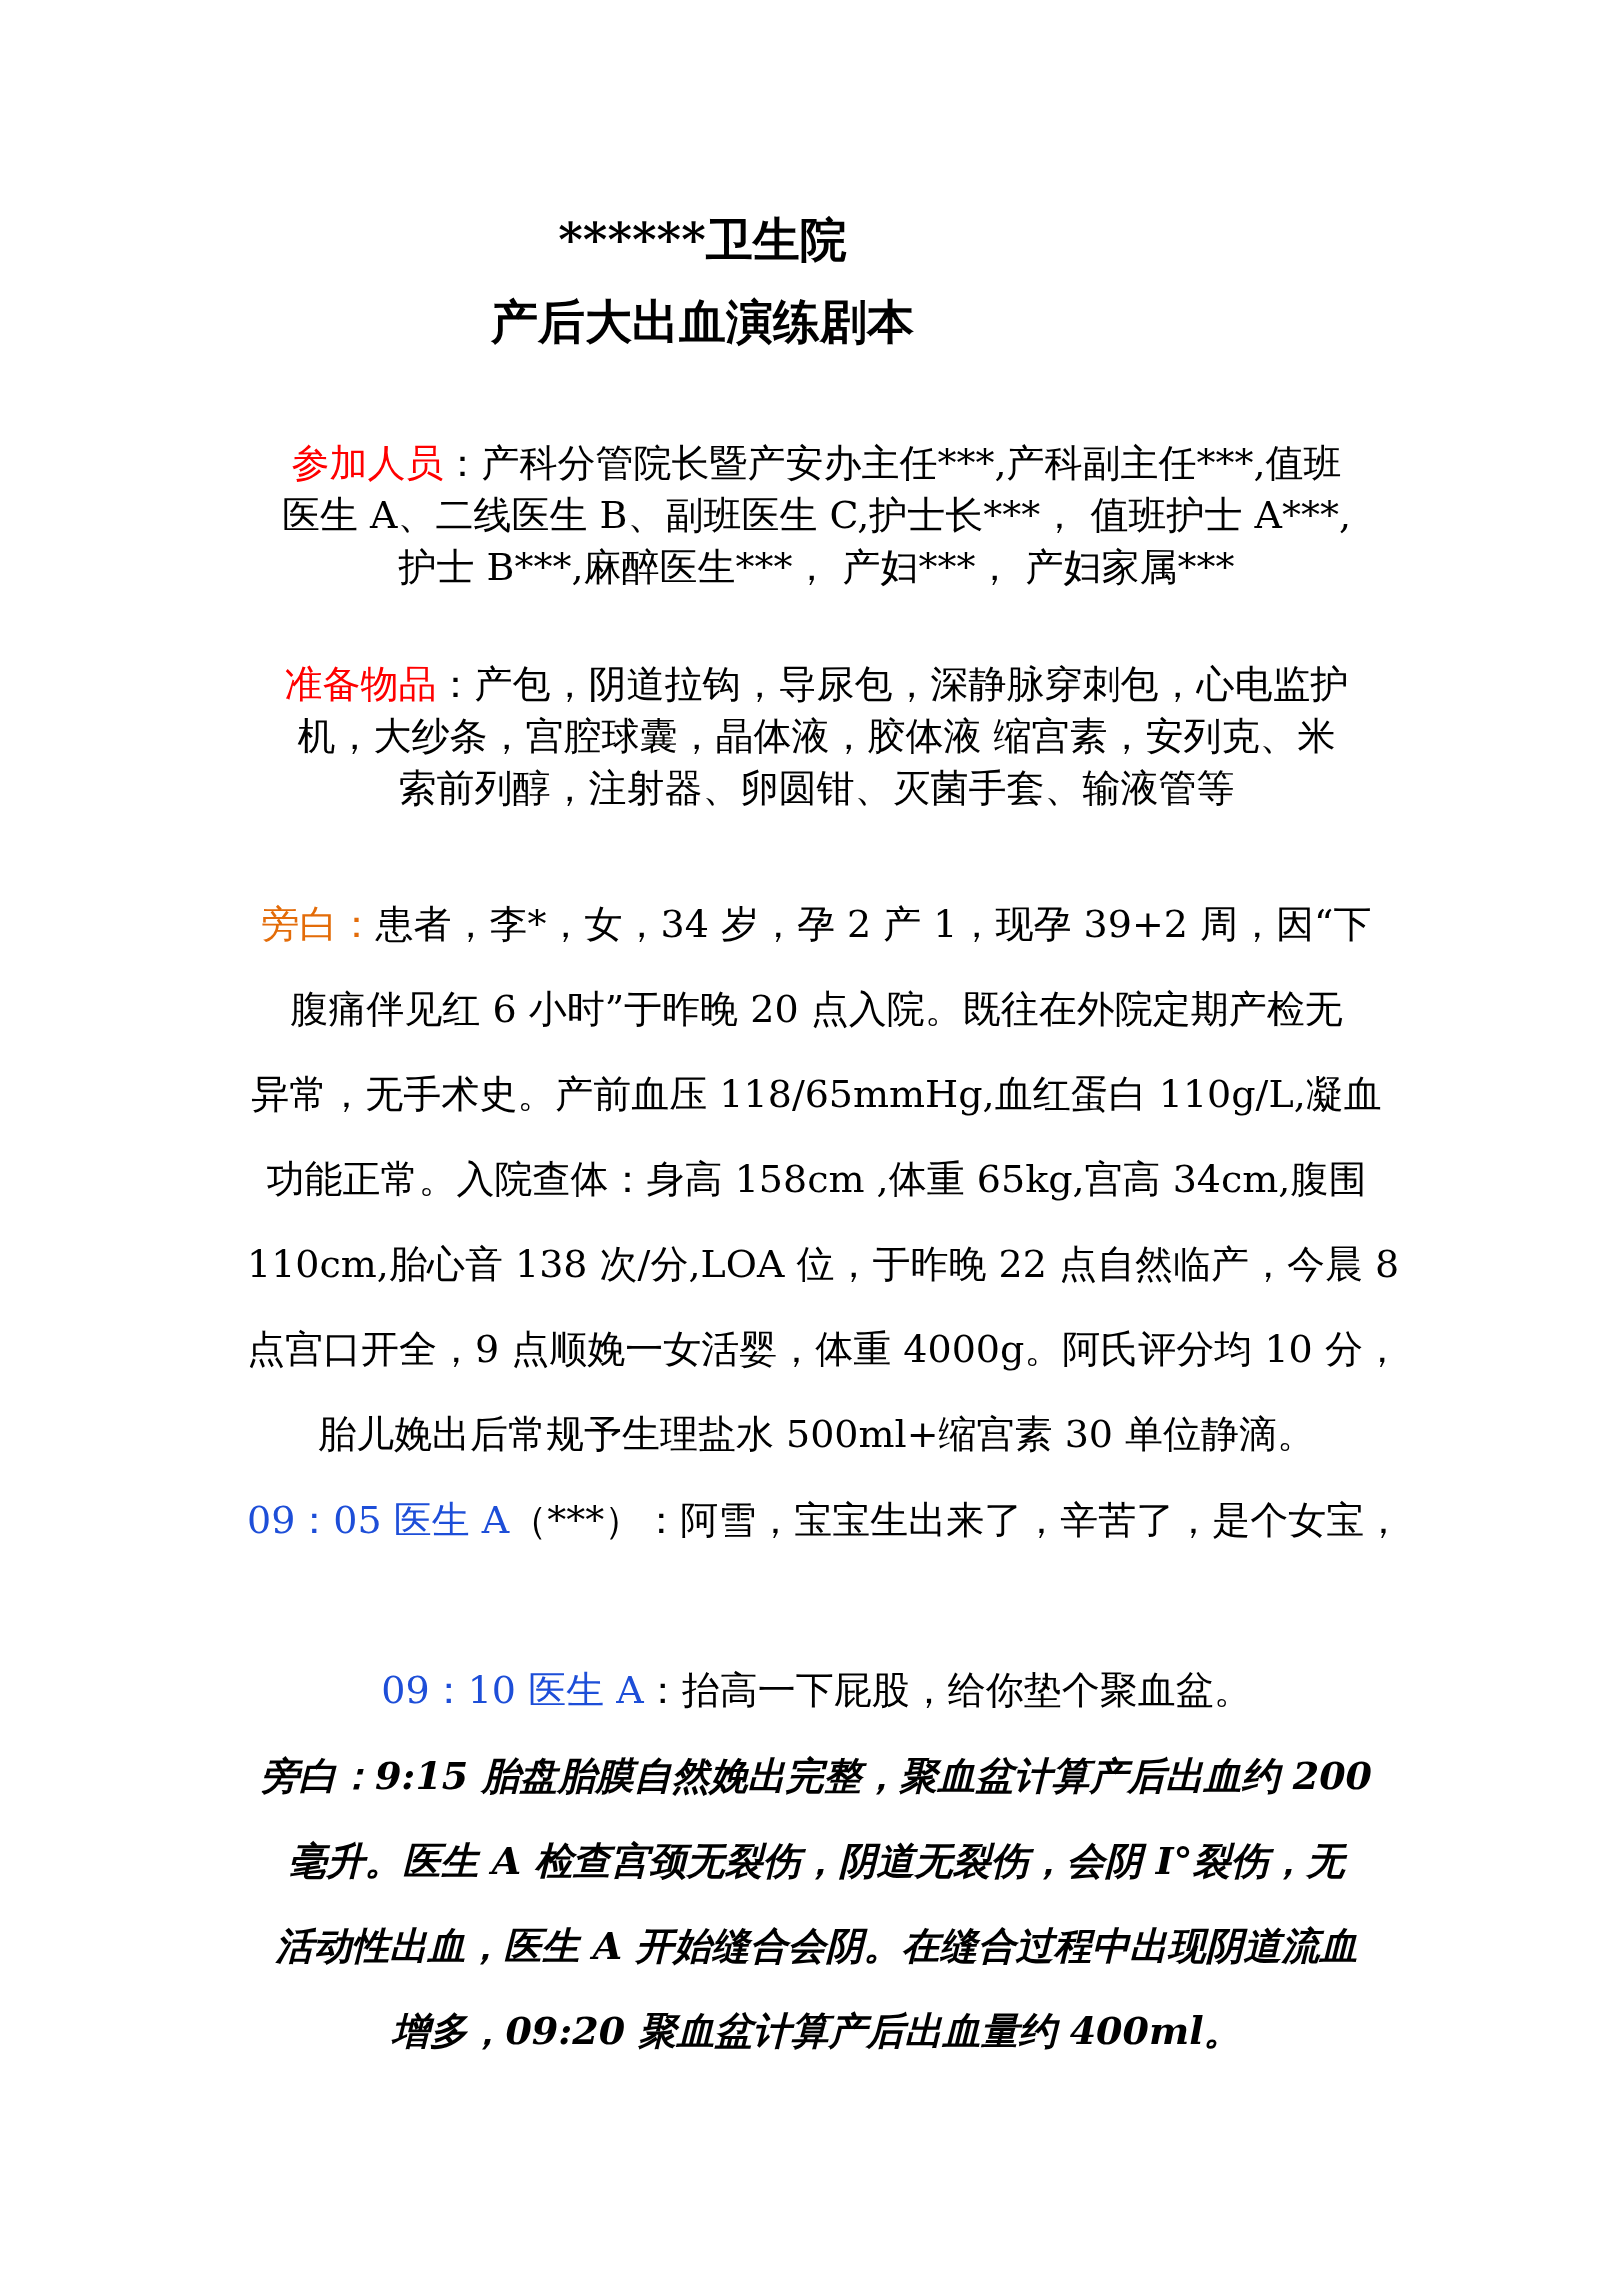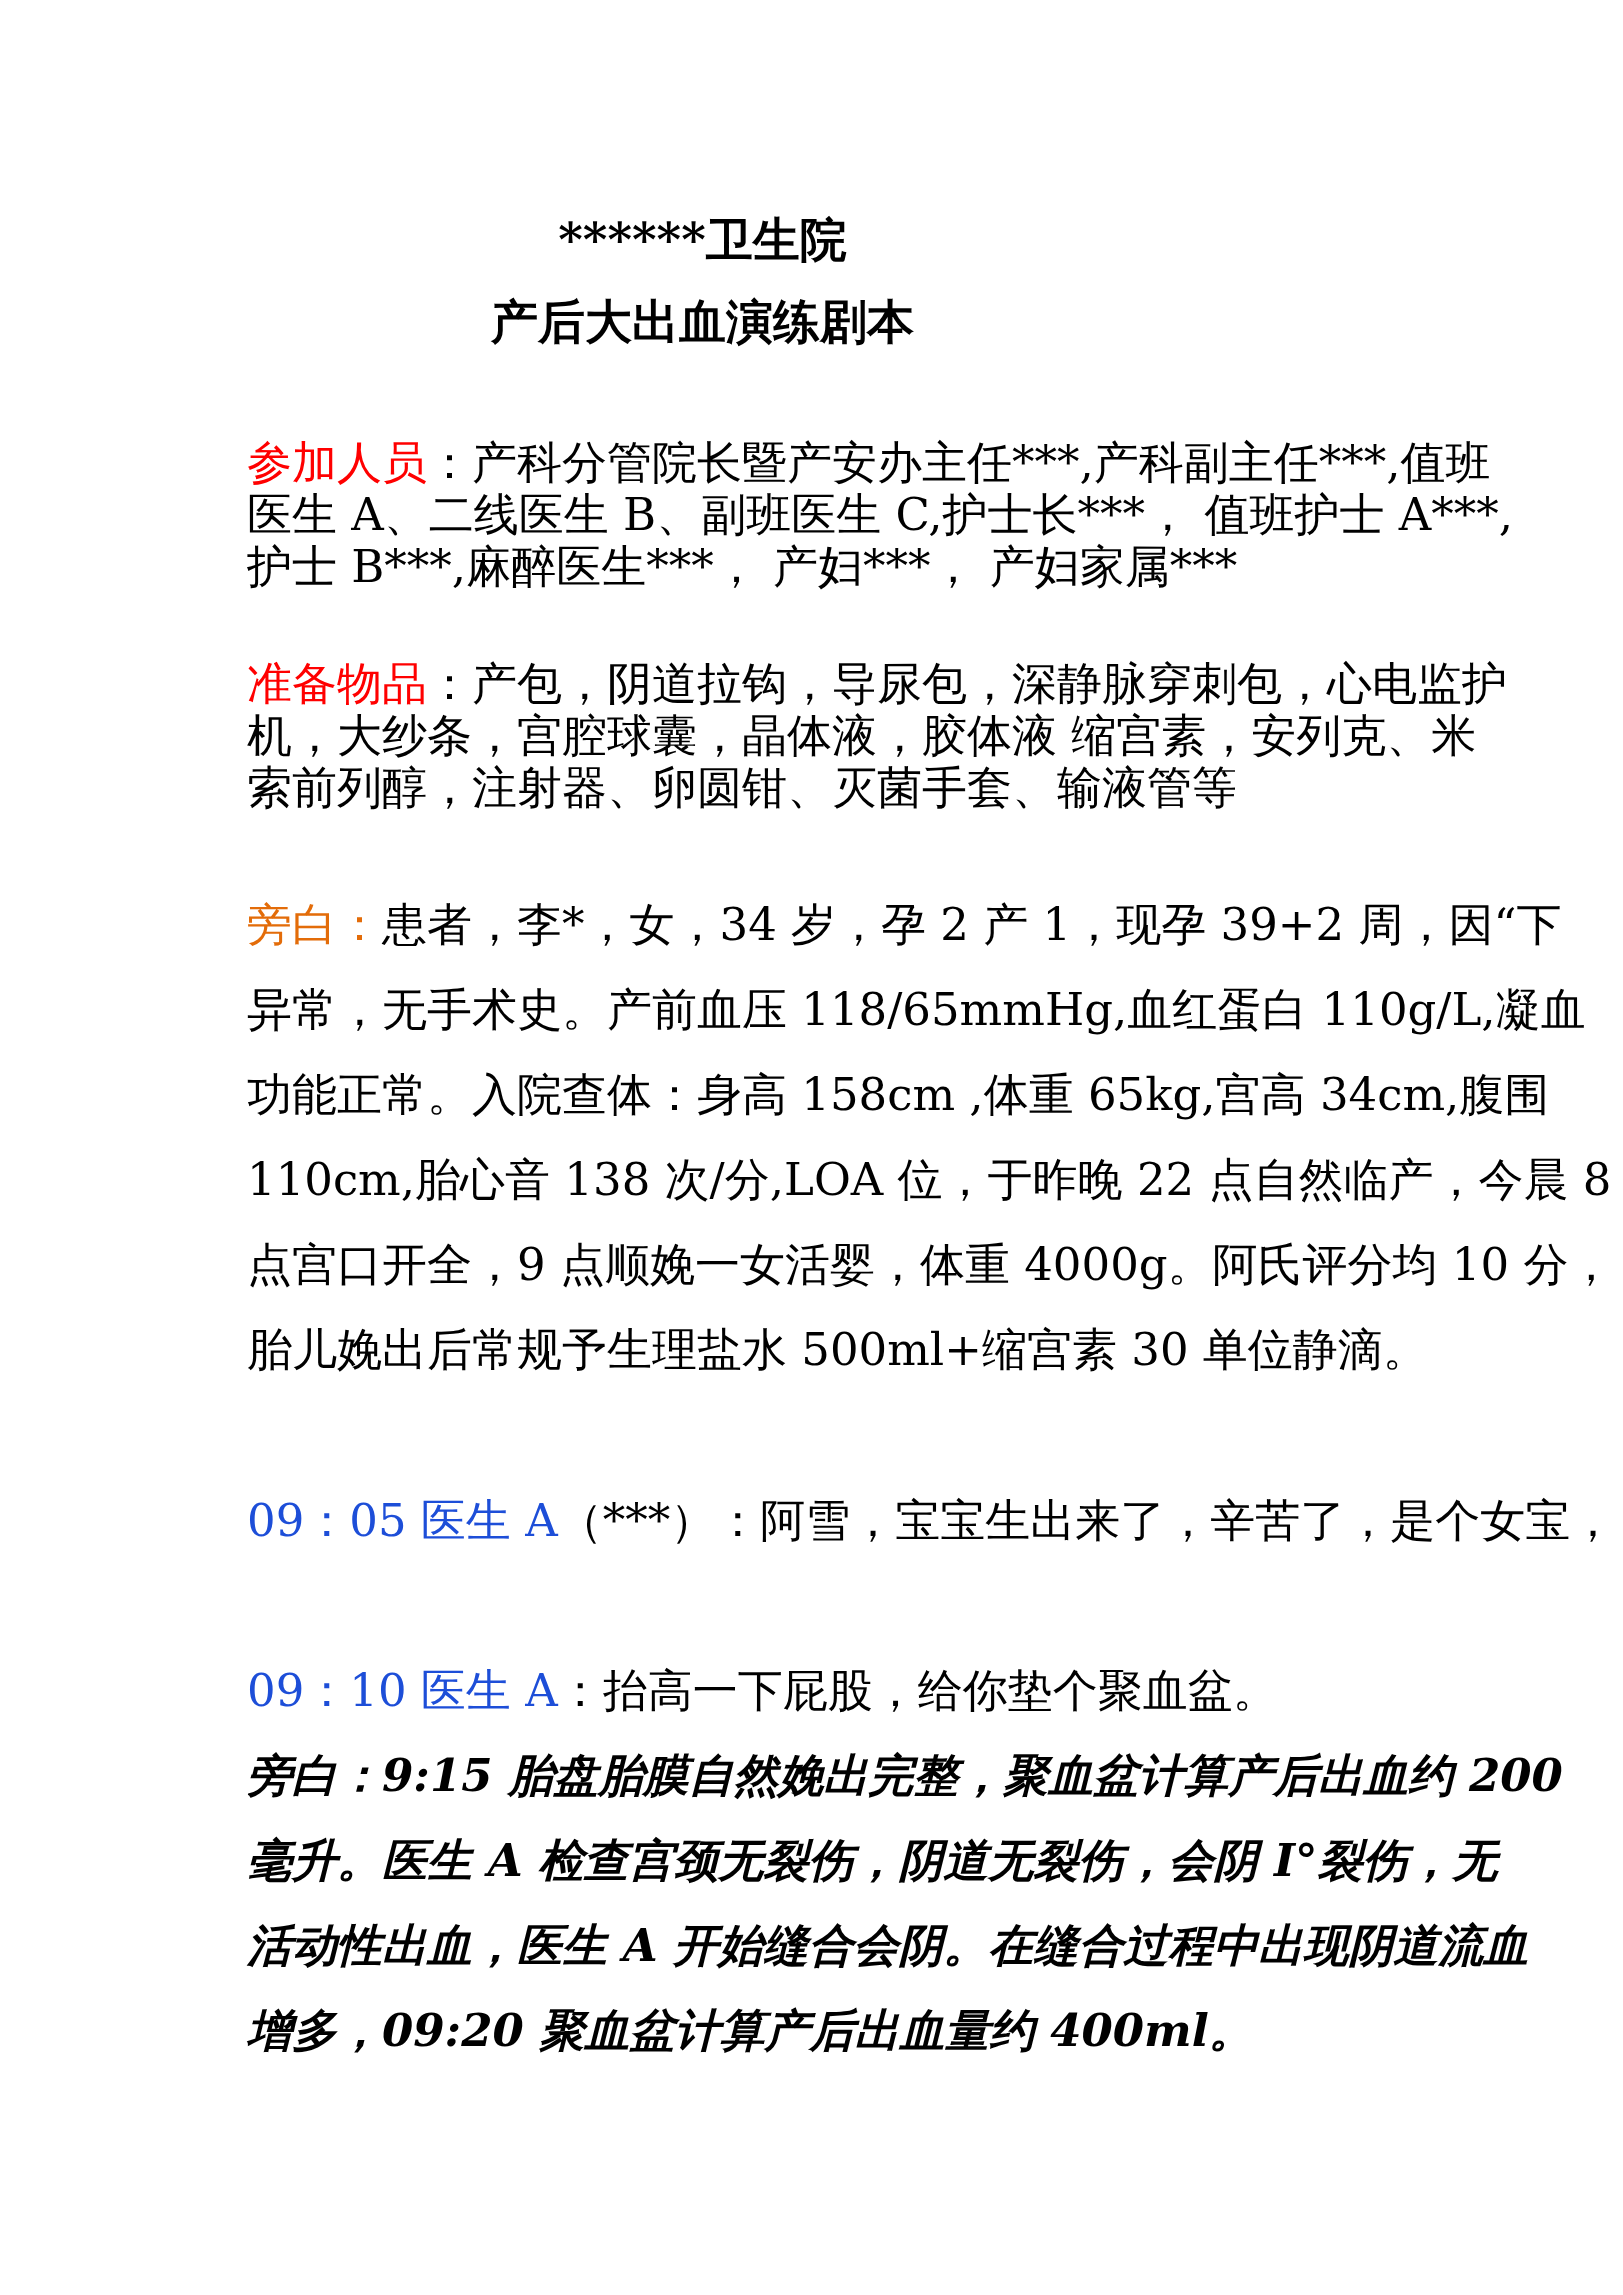--- a/index.html
+++ b/index.html
@@ -24,22 +24,23 @@
     font-weight: bold;
     font-size: 47px;
     line-height: 1;
   }
   .title1 { top: 216px; }
   .title2 { top: 298px; }
   .para {
     position: absolute;
     left: 247px;
     width: 1139px;
-    font-size: 45px;
+    font-size: 38px;
     letter-spacing: 0px;
+    text-align: center;
   }
   .tight { line-height: 52px; }
   .loose { line-height: 85px; }
   .label-red { color: #ff0000; }
   .label-orange { color: #e36c09; }
   .label-rose { color: #1d4ed8; }
   .bold { font-weight: bold; }
   .line { display: block; white-space: nowrap; }
 </style>
 </head>
@@ -63,20 +64,21 @@
       <span class="label-red">准备物品</span><span>：</span><span>产包，阴道拉钩，导尿包，深静脉穿刺包，心电监护</span>
     </span>
     <span class="line">机，大纱条，宫腔球囊，晶体液，胶体液 缩宫素，安列克、米</span>
     <span class="line">索前列醇，注射器、卵圆钳、灭菌手套、输液管等</span>
   </div>
 
   <div class="para loose" style="top:882px;">
     <span class="line">
       <span class="label-orange">旁白</span><span class="label-orange">：</span><span>患者，李*，女，34 岁，孕 2 产 1，现孕 39+2 周，因“下</span>
     </span>
+    <span class="line">腹痛伴见红 6 小时”于昨晚 20 点入院。既往在外院定期产检无</span>
     <span class="line">异常，无手术史。产前血压 118/65mmHg,血红蛋白 110g/L,凝血</span>
     <span class="line">功能正常。入院查体：身高 158cm ,体重 65kg,宫高 34cm,腹围</span>
     <span class="line">110cm,胎心音 138 次/分,LOA 位，于昨晚 22 点自然临产，今晨 8</span>
     <span class="line">点宫口开全，9 点顺娩一女活婴，体重 4000g。阿氏评分均 10 分，</span>
     <span class="line">胎儿娩出后常规予生理盐水 500ml+缩宫素 30 单位静滴。</span>
   </div>
 
   <div class="para loose" style="top:1478px;">
     <span class="line">
       <span class="label-rose">09：05 医生 A</span><span>（***）：</span><span>阿雪，宝宝生出来了，辛苦了，是个女宝，</span>

